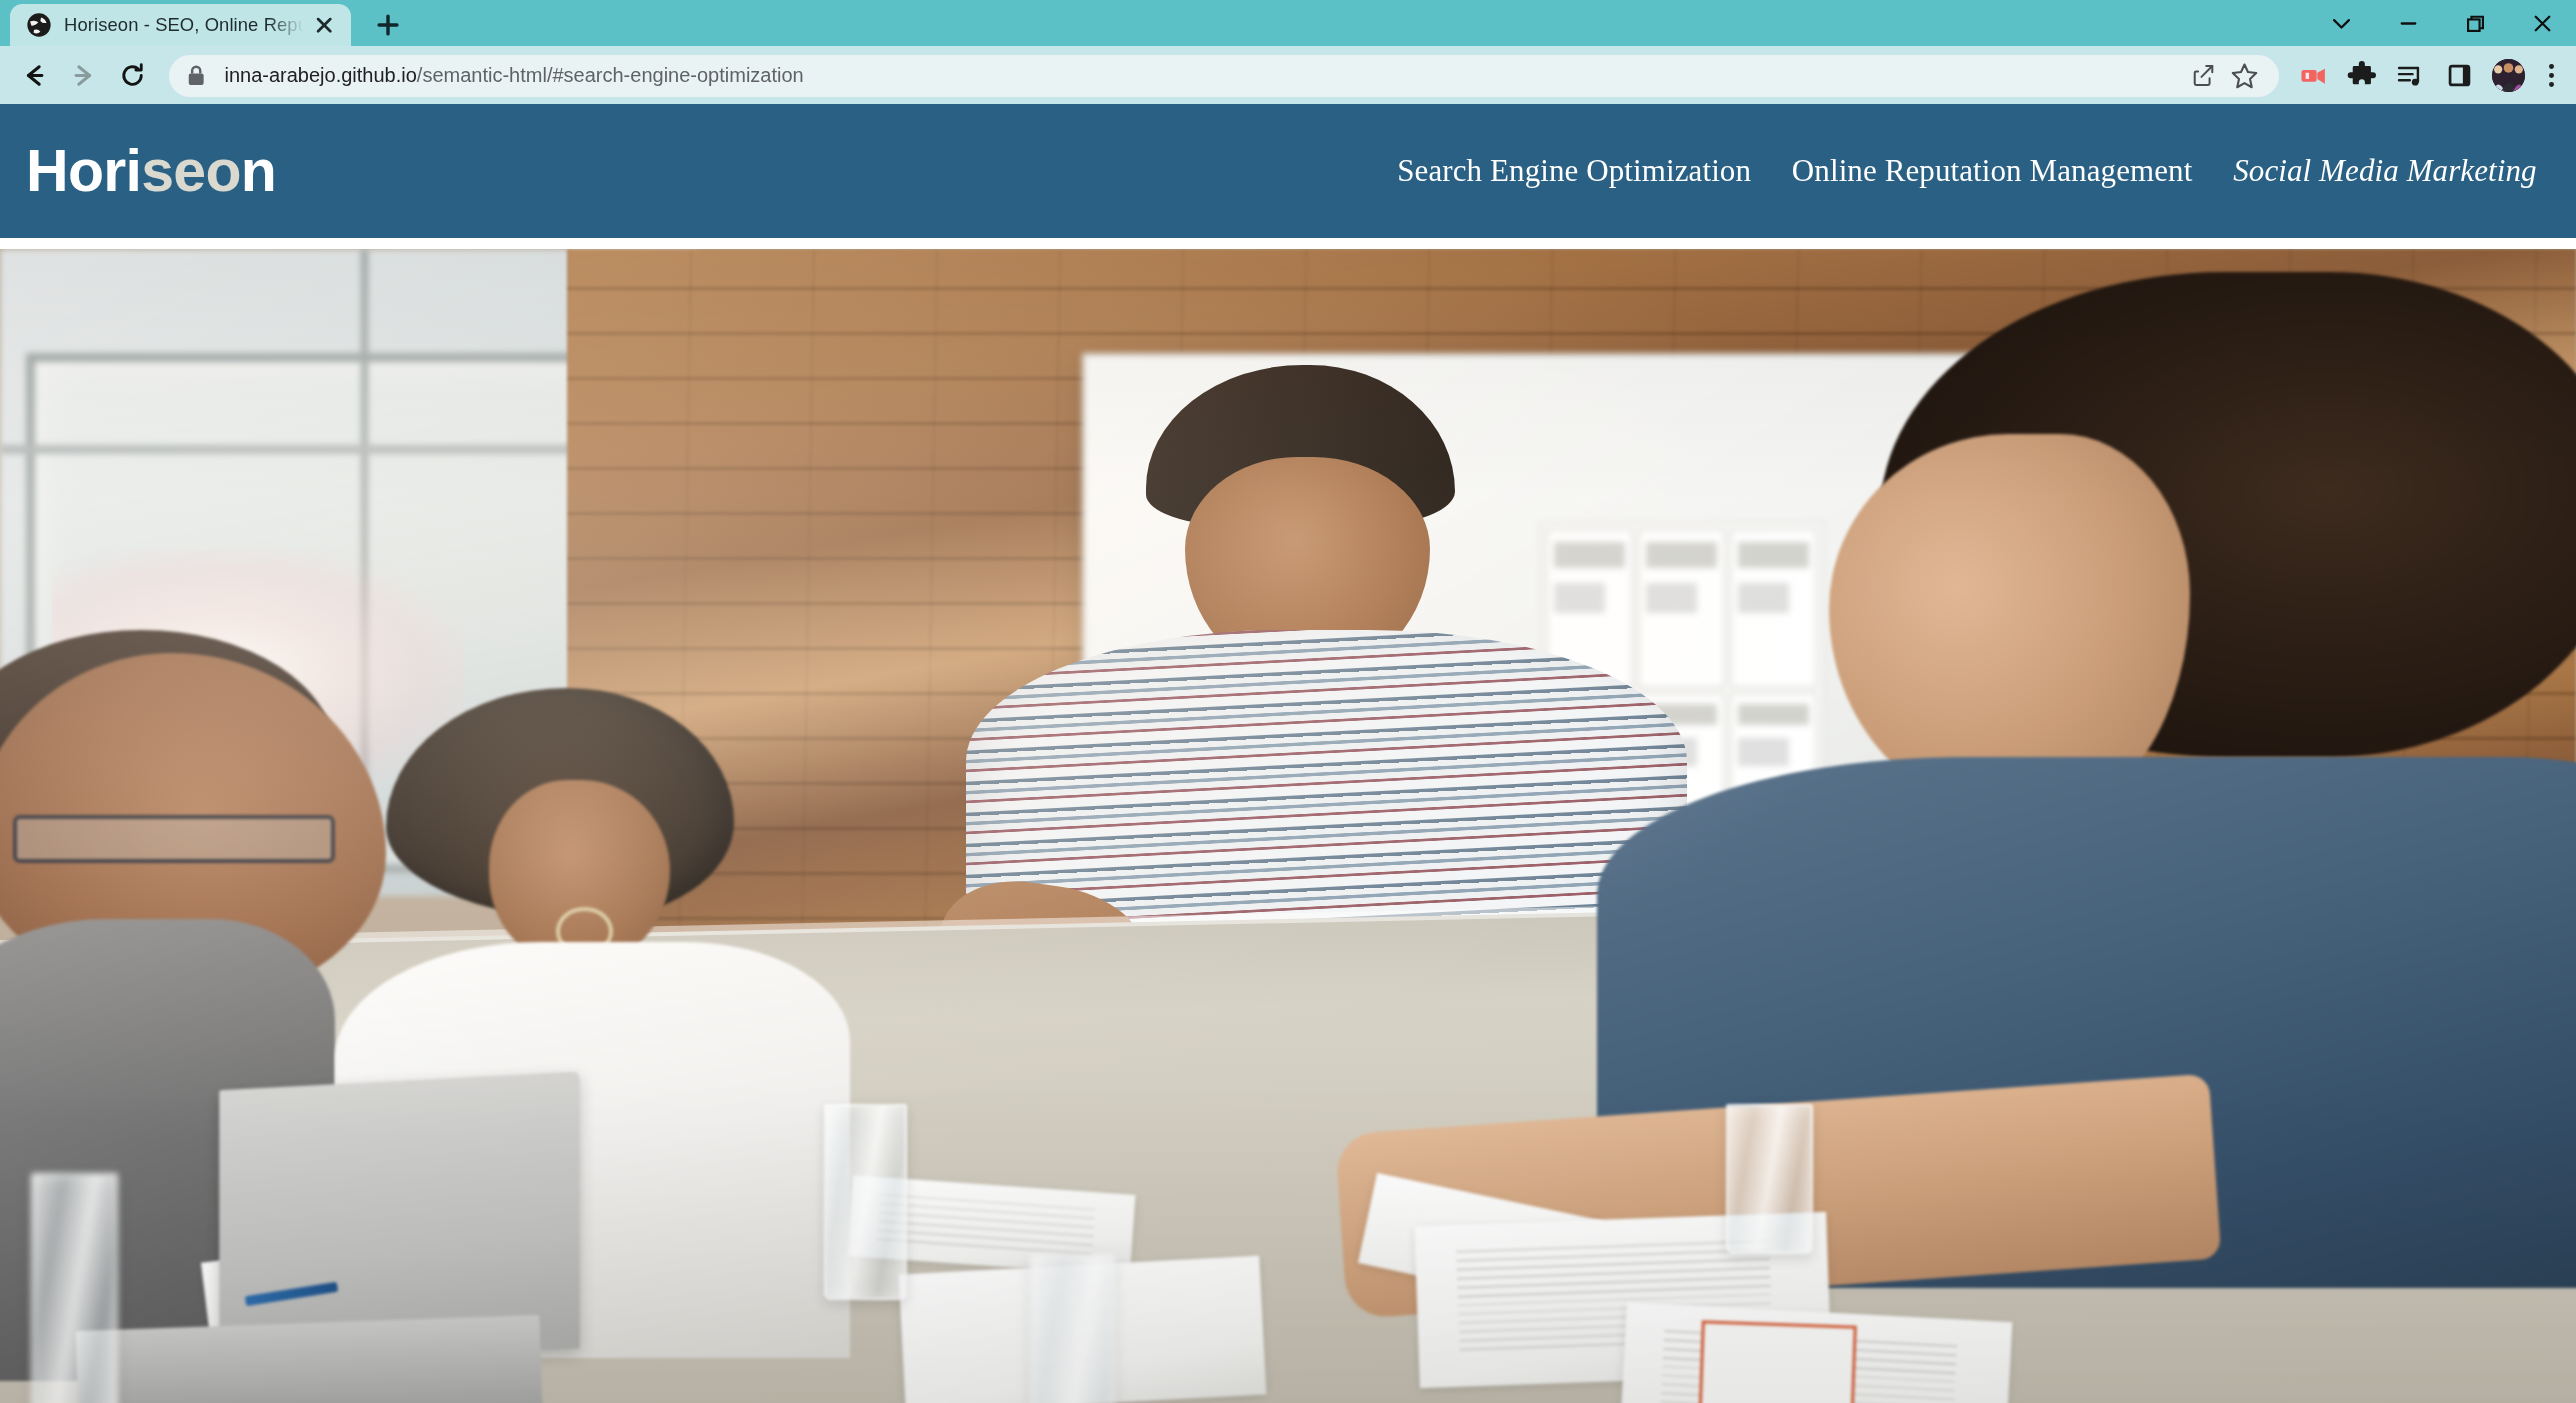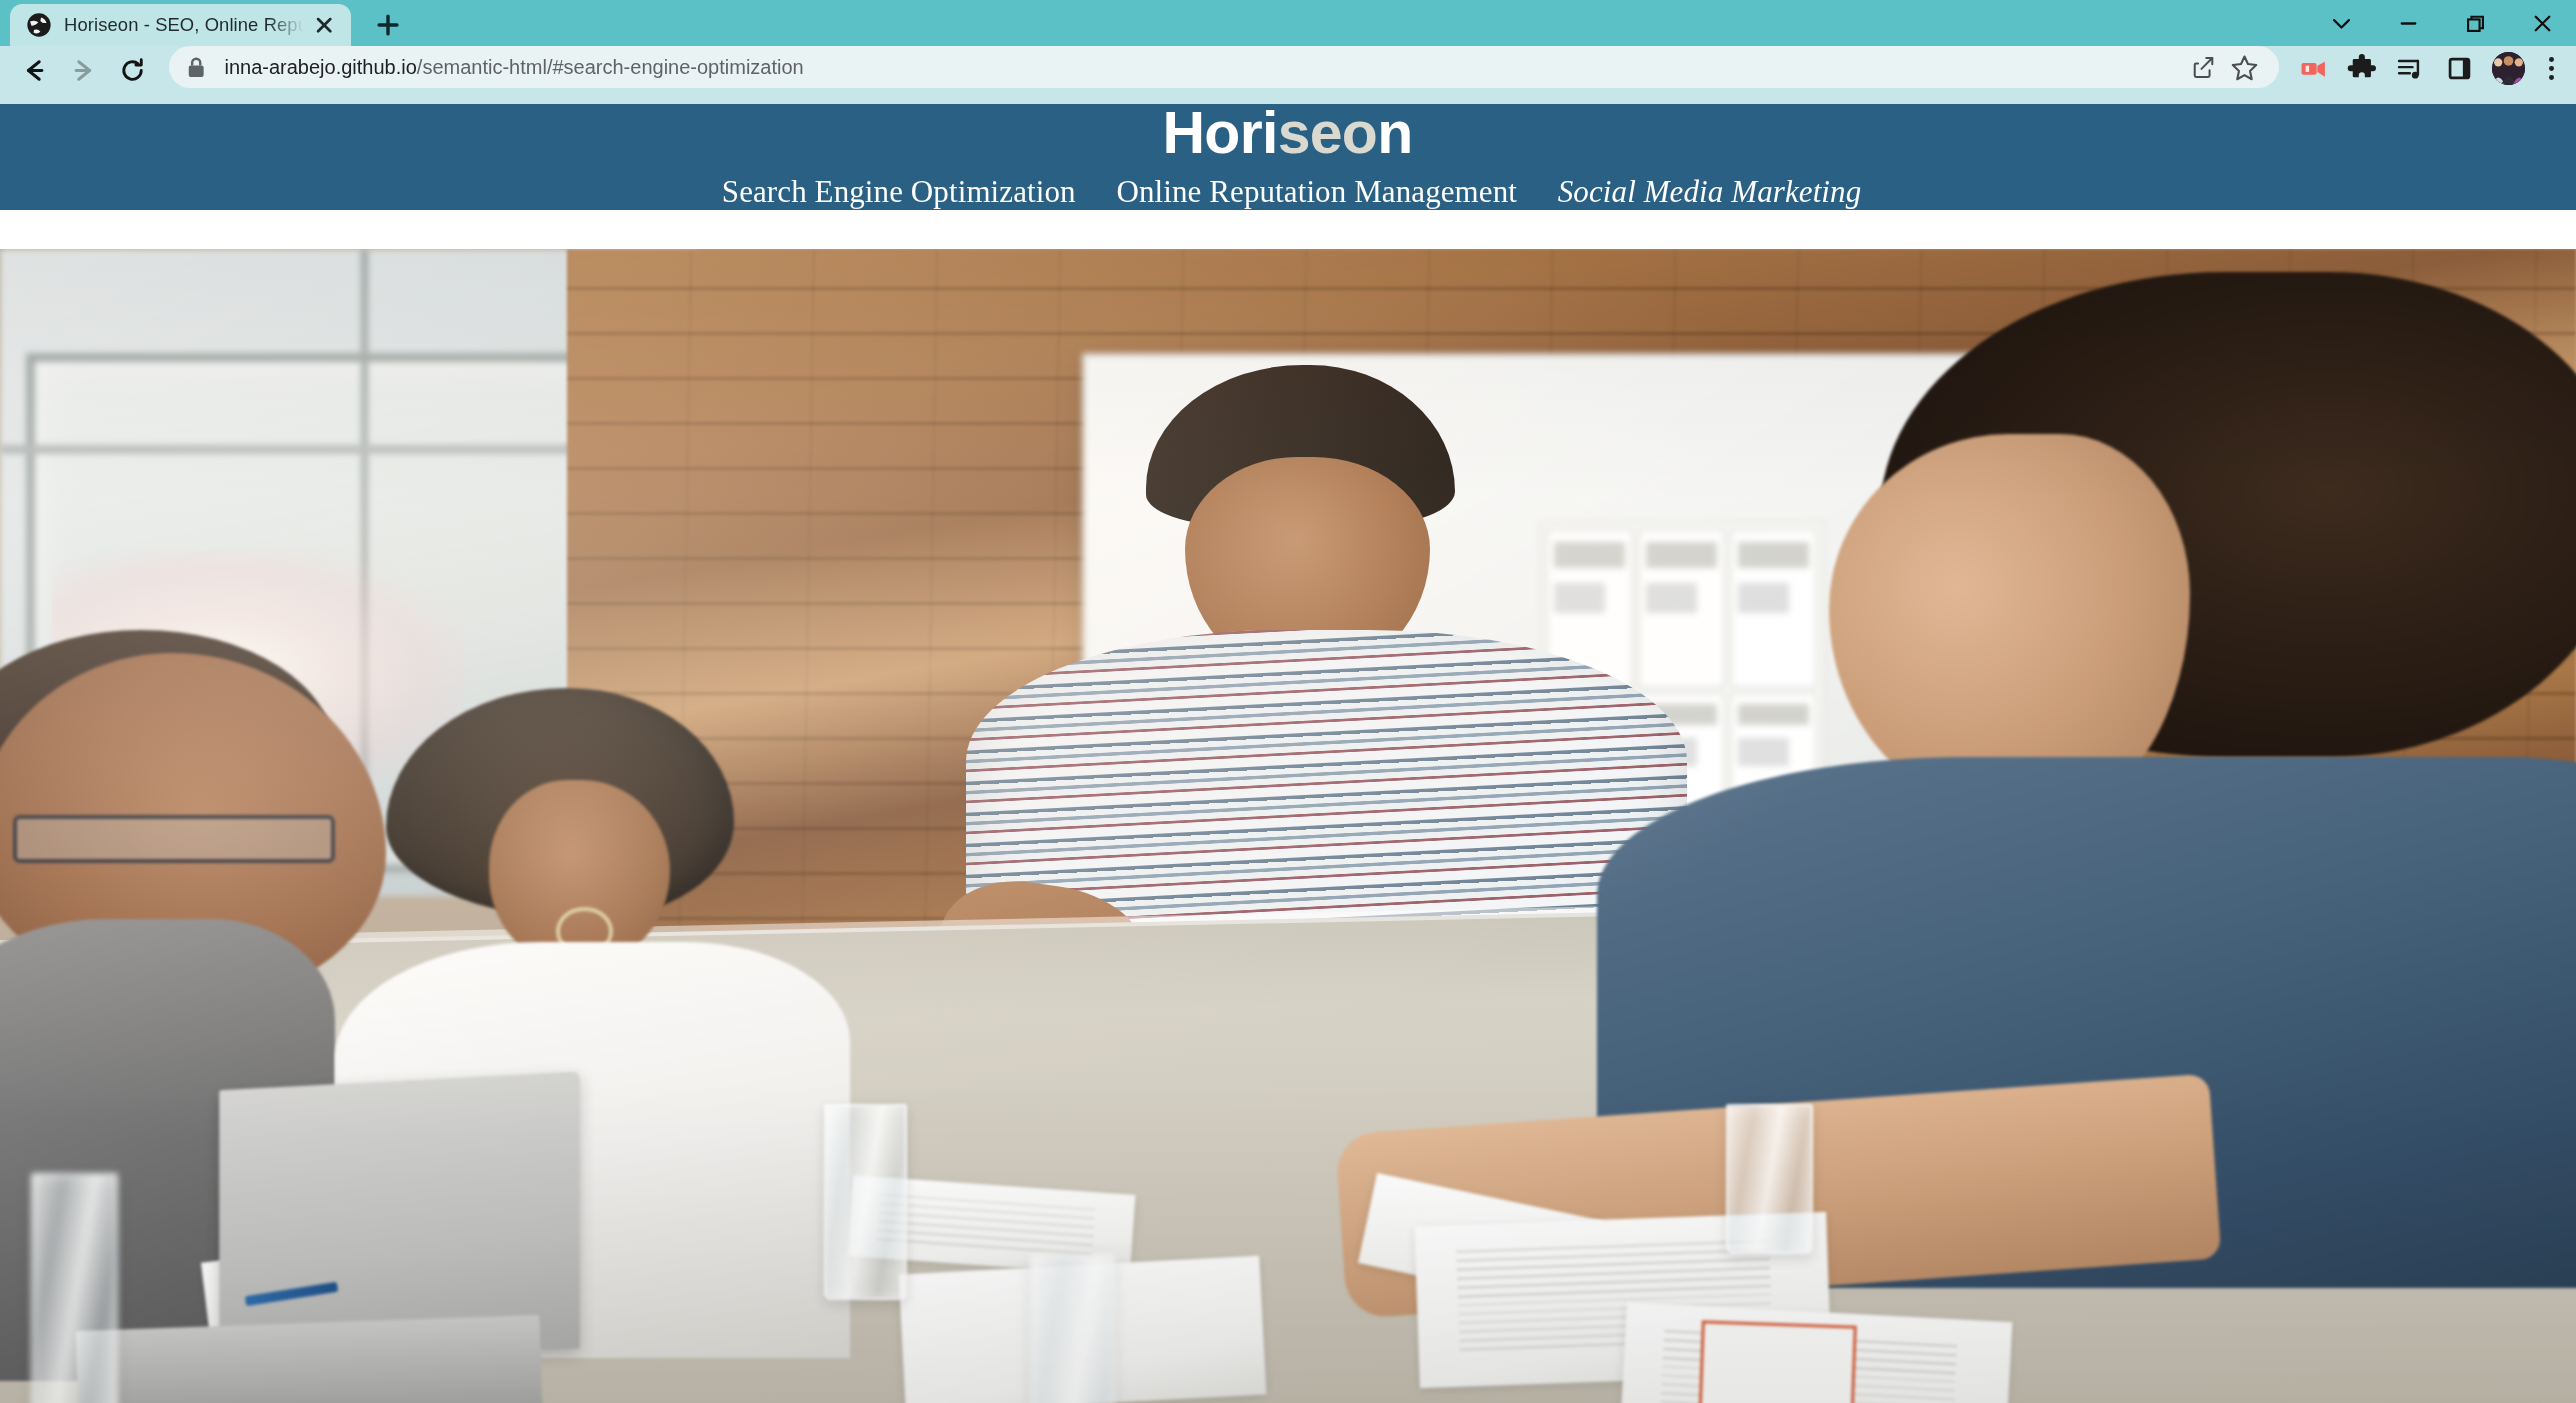--- a/index.html
+++ b/index.html
@@ -68,20 +68,21 @@
   .win-btn {
     width: 67px; height: 46px;
     display: flex; align-items: center; justify-content: center;
   }
 
   
   .toolbar {
     height: 59px;
     background: #c7e6e9;
     display: flex;
+    align-items: center;
     padding: 0 9.5px;
     position: relative;
   }
   .nav-btn {
     width: 49px; height: 49px;
     display: flex; align-items: center; justify-content: center;
     flex: 0 0 49px;
   }
   .omnibox {
     flex: 1 1 auto;
@@ -124,27 +125,26 @@
     background: #3a2a3a;
     flex: 0 0 33px;
   }
   .menu-dots { width: 30px; height: 45px; display:flex; flex-direction: column; align-items:center; justify-content:center; gap:4.1px; flex:0 0 30px; margin-left: 5.4px;}
   .menu-dots i { width: 4.8px; height: 4.8px; border-radius: 50%; background: #202124; display:block; }
 
   
   .page { position: absolute; top: 104px; left: 0; right: 0; bottom: 0; overflow: hidden; background:#fff; }
 
   .site-header {
-    height: 106px;
+    height: 134px;
     background: #2a6083;
     display: flex;
     align-items: center;
     justify-content: space-between;
     padding: 0 27px 0 26px;
-    flex-direction: column;
   }
   .logo {
     font-family: "Liberation Sans", sans-serif;
     font-weight: bold;
     font-size: 59px;
     color: #ffffff;
     letter-spacing: -0.7px;
     line-height: 1;
   }
   .logo .seo { color: #d9d9d0; }

